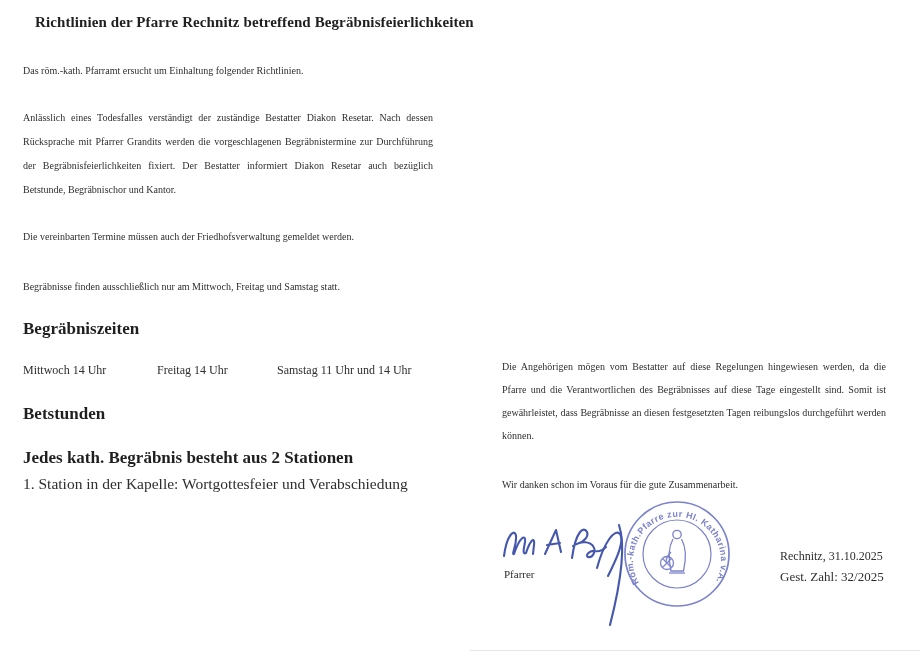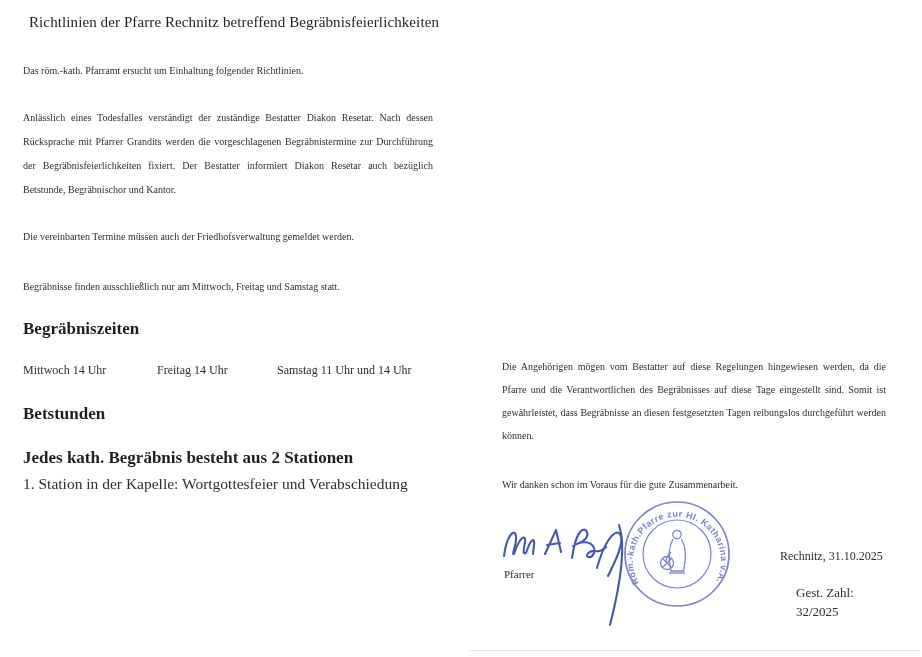--- a/index.html
+++ b/index.html
@@ -14,23 +14,23 @@
   }
 
   
   .col-left {
     position: absolute;
     left: 23px;
     top: 14px;
     width: 410px;
   }
   .doc-title {
-    margin: 0 0 0 6px;
+    margin: 0 0 0 12px;
     font-size: 15px;
-    font-weight: 400;
+    font-weight: 700;
     color: #1f1f1f;
     white-space: nowrap;
     letter-spacing: 0.1px;
   }
   .para {
     margin: 0;
     font-size: 10px;
     line-height: 24px;
   }
   .just { text-align: justify; }
@@ -101,21 +101,21 @@
     font-weight: 600;
     letter-spacing: 0.45px;
     fill: #6a71c4;
   }
   .date-block {
     position: absolute;
     left: 278px;
     top: 40px;
   }
   .place-date { margin: 0; font-size: 12px; line-height: 21px; }
-  .ref-number { margin: 16px; font-size: 13px;  line-height: 19px; }
+  .ref-number { margin: 0; font-size: 13px;  line-height: 19px; }
 
   .scan-line {
     position: absolute;
     left: 470px;
     top: 650px;
     width: 450px;
     height: 1px;
     background: #aaaaaa;
     opacity: 0.3;
   }

